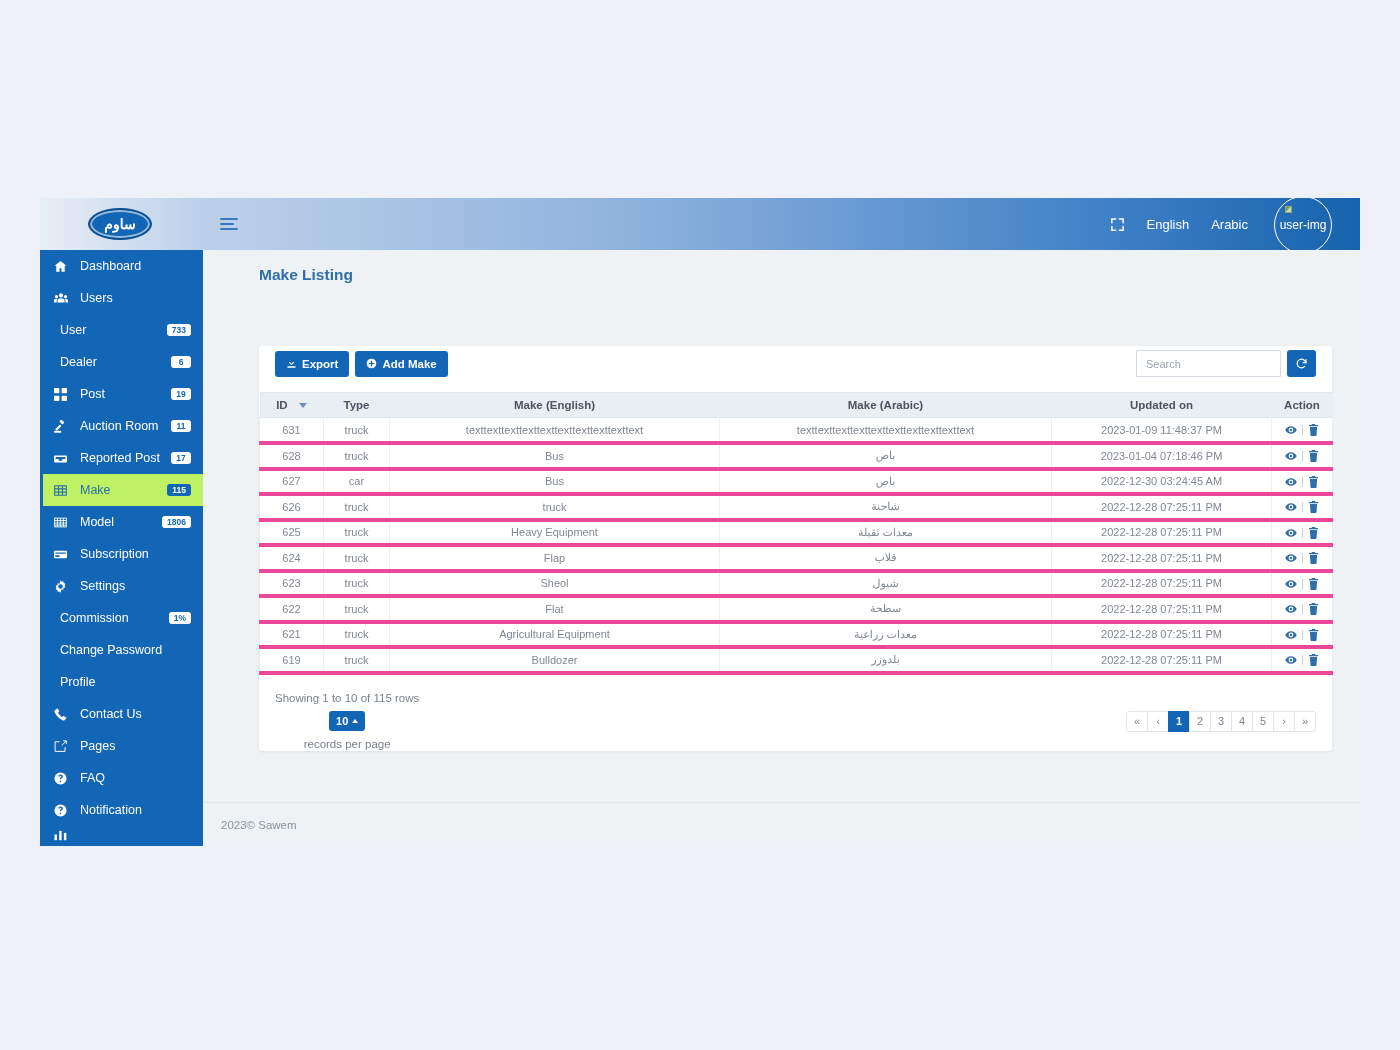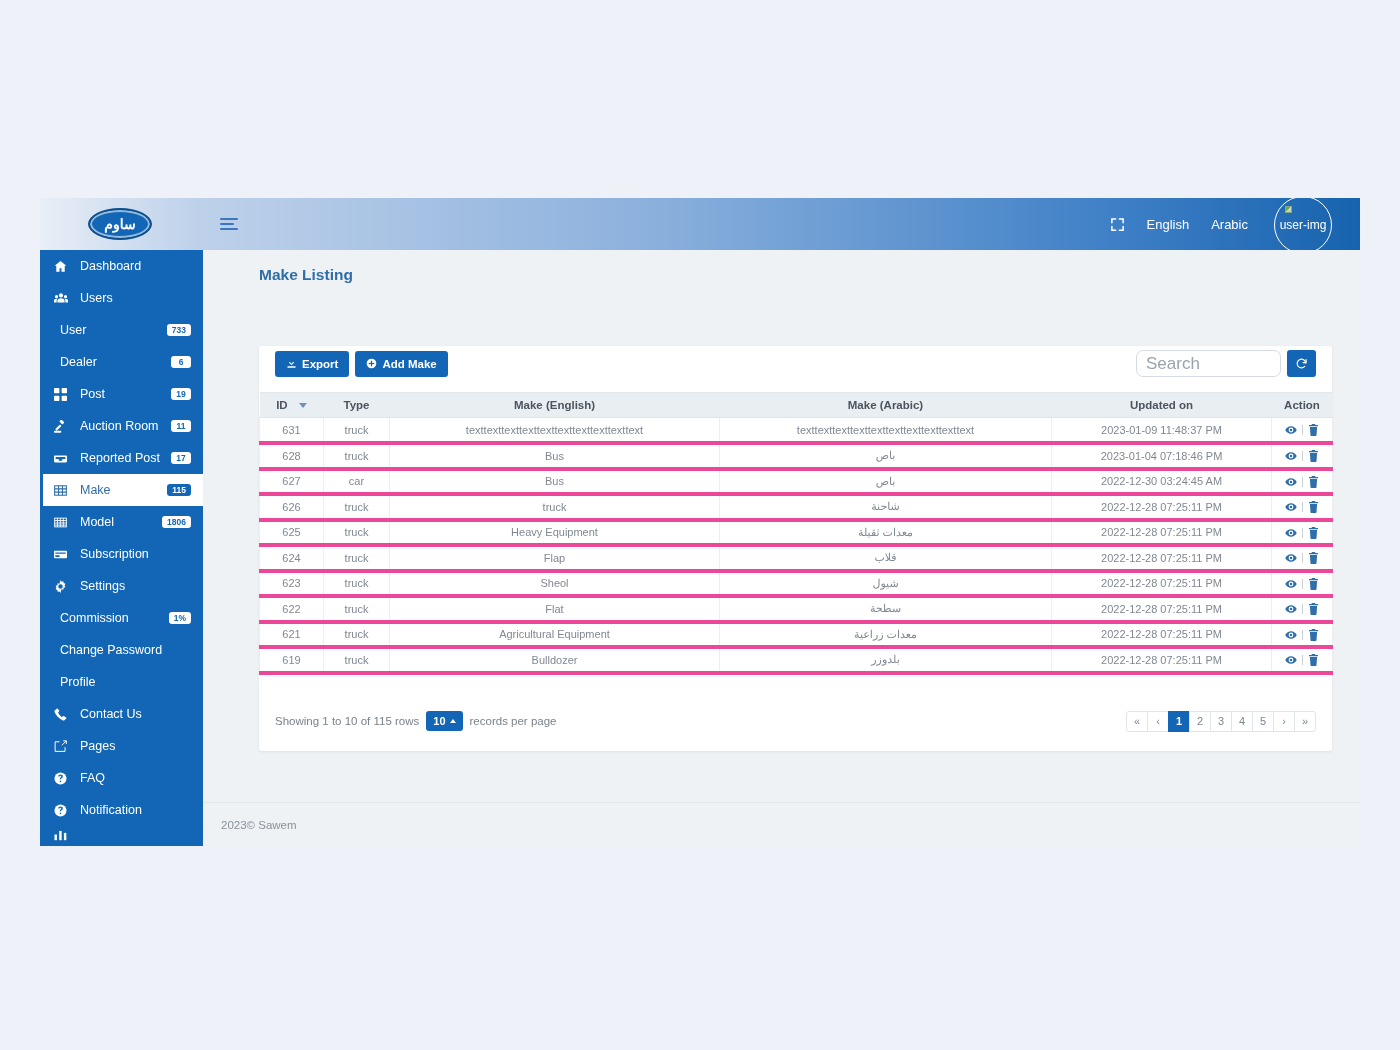--- a/index.html
+++ b/index.html
@@ -82,21 +82,21 @@
     cursor: pointer; position: relative;
   }
   .menu-item .mi-icon {
     width: 26px; flex: 0 0 26px;
     display: flex; align-items: center; justify-content: flex-start;
     color: #ffffff;
   }
   .menu-item .mi-label { flex: 1; white-space: nowrap; }
   .menu-item.sub { padding-left: 20px; }
   .menu-item.active {
-    background: #ffffff; color: #2f6ea8;
+    background: #bef264; color: #2f6ea8;
   }
   .menu-item.active .mi-icon { color: #2f6ea8; }
   .menu-item.active::before {
     content: ""; position: absolute; left: 0; top: 0; bottom: 0;
     width: 3px; background: #1266b5;
   }
   .badge {
     background: #ffffff; color: #1266b5;
     font-size: 8.5px; font-weight: 700;
     border-radius: 3px; padding: 2px 5px;
@@ -133,22 +133,22 @@
     border: none; border-radius: 3px;
     font-size: 11.5px; font-weight: 600;
     padding: 7px 11px; cursor: pointer;
     font-family: "Liberation Sans", sans-serif;
     white-space: nowrap;
   }
   .btn + .btn { margin-left: 6px; }
   .toolbar-right { margin-left: auto; display: flex; align-items: center; }
   .search-input {
     width: 145px; height: 27px;
-    border: 1px solid #d5dbe2; border-radius: 7px;
-    font-size: 17px; color: #6b7480;
+    border: 1px solid #d5dbe2; border-radius: 1px;
+    font-size: 11px; color: #6b7480;
     padding: 0 9px; outline: none;
     font-family: "Liberation Sans", sans-serif;
     background: #fff;
   }
   .search-input::placeholder { color: #9aa3ad; }
   .refresh-btn {
     width: 29px; height: 27px; margin-left: 6px;
     background: #1266b5; border: none; border-radius: 3px;
     color: #fff; cursor: pointer;
     display: flex; align-items: center; justify-content: center;
@@ -199,21 +199,21 @@
 
   
   .card-footer {
     position: absolute; left: 0; bottom: 0;
     width: 100%; height: 60px;
     display: flex; align-items: center;
     padding: 0 16px;
   }
   .showing {
     font-size: 11.5px; color: #7a828c;
-    display: flex; align-items: center; gap: 7px;
+    display: flex; align-items: center; gap: 7px; flex-direction: column;
   }
   .per-page {
     background: #1266b5; color: #ffffff;
     font-size: 11px; font-weight: 700;
     border-radius: 3px; padding: 4px 7px;
     display: inline-flex; align-items: center; gap: 4px;
     cursor: pointer;
   }
   .per-page .caret-up {
     width: 0; height: 0;

